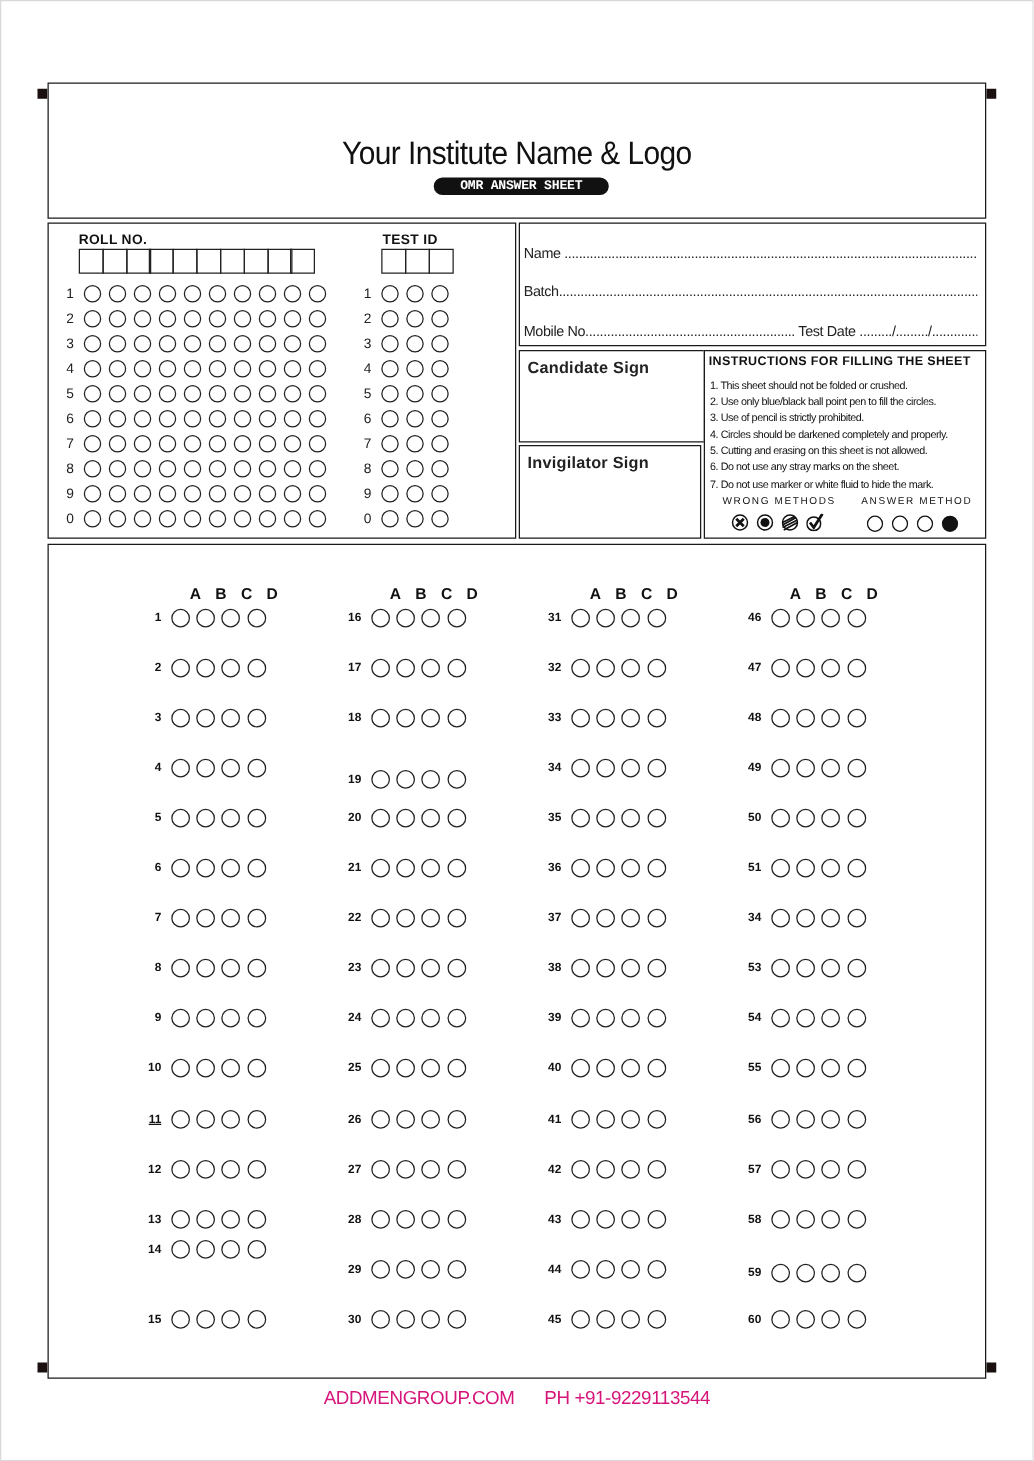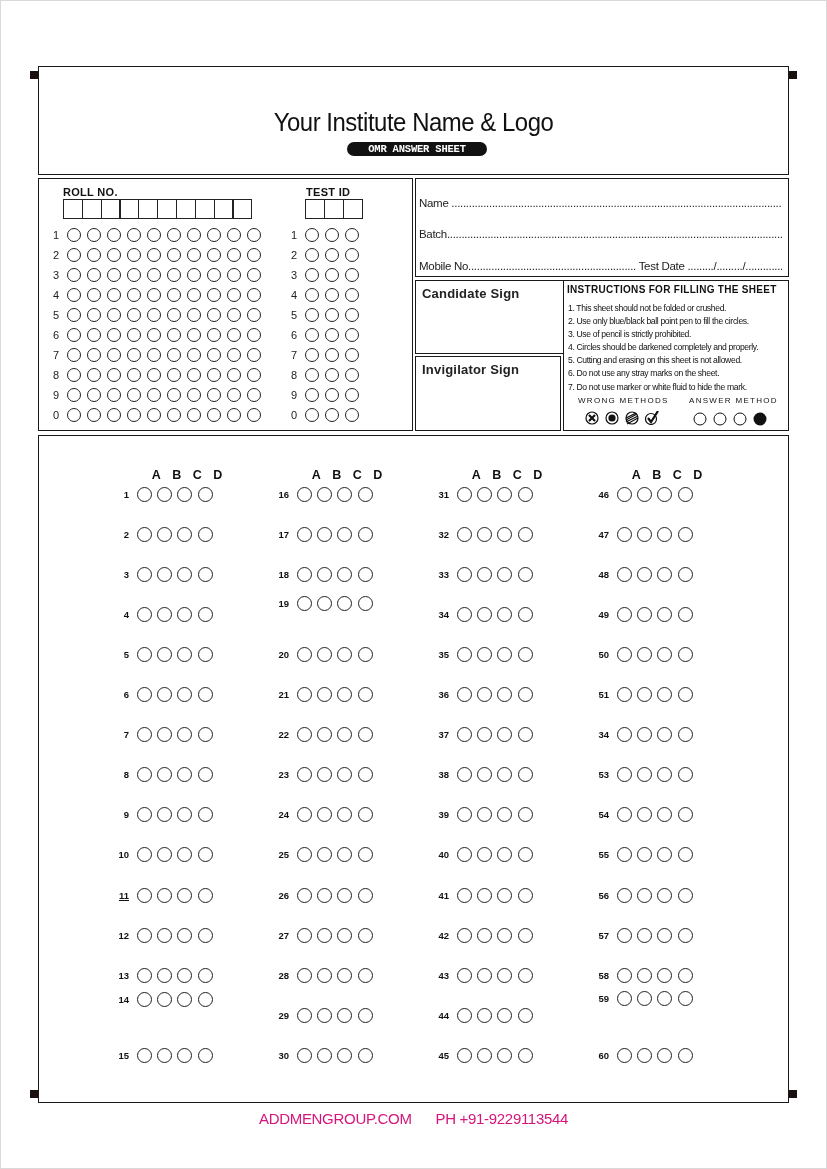--- a/index.html
+++ b/index.html
@@ -461,21 +461,21 @@
         <span class="q-bub"></span>
         <span class="q-bub"></span>
       </div>
       <div class="q-row" style="left: -6px; top: 130.2px;">
         <span class="q-num">18</span>
         <span class="q-bub"></span>
         <span class="q-bub"></span>
         <span class="q-bub"></span>
         <span class="q-bub"></span>
       </div>
-      <div class="q-row" style="left: -6px; top: 159px;">
+      <div class="q-row" style="left: -6px; top: 179px;">
         <span class="q-num">19</span>
         <span class="q-bub"></span>
         <span class="q-bub"></span>
         <span class="q-bub"></span>
         <span class="q-bub"></span>
       </div>
       <div class="q-row" style="left: -6px; top: 210.4px;">
         <span class="q-num">20</span>
         <span class="q-bub"></span>
         <span class="q-bub"></span>
@@ -757,21 +757,21 @@
         <span class="q-bub"></span>
         <span class="q-bub"></span>
       </div>
       <div class="q-row" style="left: -6px; top: 531.2px;">
         <span class="q-num">58</span>
         <span class="q-bub"></span>
         <span class="q-bub"></span>
         <span class="q-bub"></span>
         <span class="q-bub"></span>
       </div>
-      <div class="q-row" style="left: -6px; top: 554px;">
+      <div class="q-row" style="left: -6px; top: 574px;">
         <span class="q-num">59</span>
         <span class="q-bub"></span>
         <span class="q-bub"></span>
         <span class="q-bub"></span>
         <span class="q-bub"></span>
       </div>
       <div class="q-row" style="left: -6px; top: 611.4px;">
         <span class="q-num">60</span>
         <span class="q-bub"></span>
         <span class="q-bub"></span>

